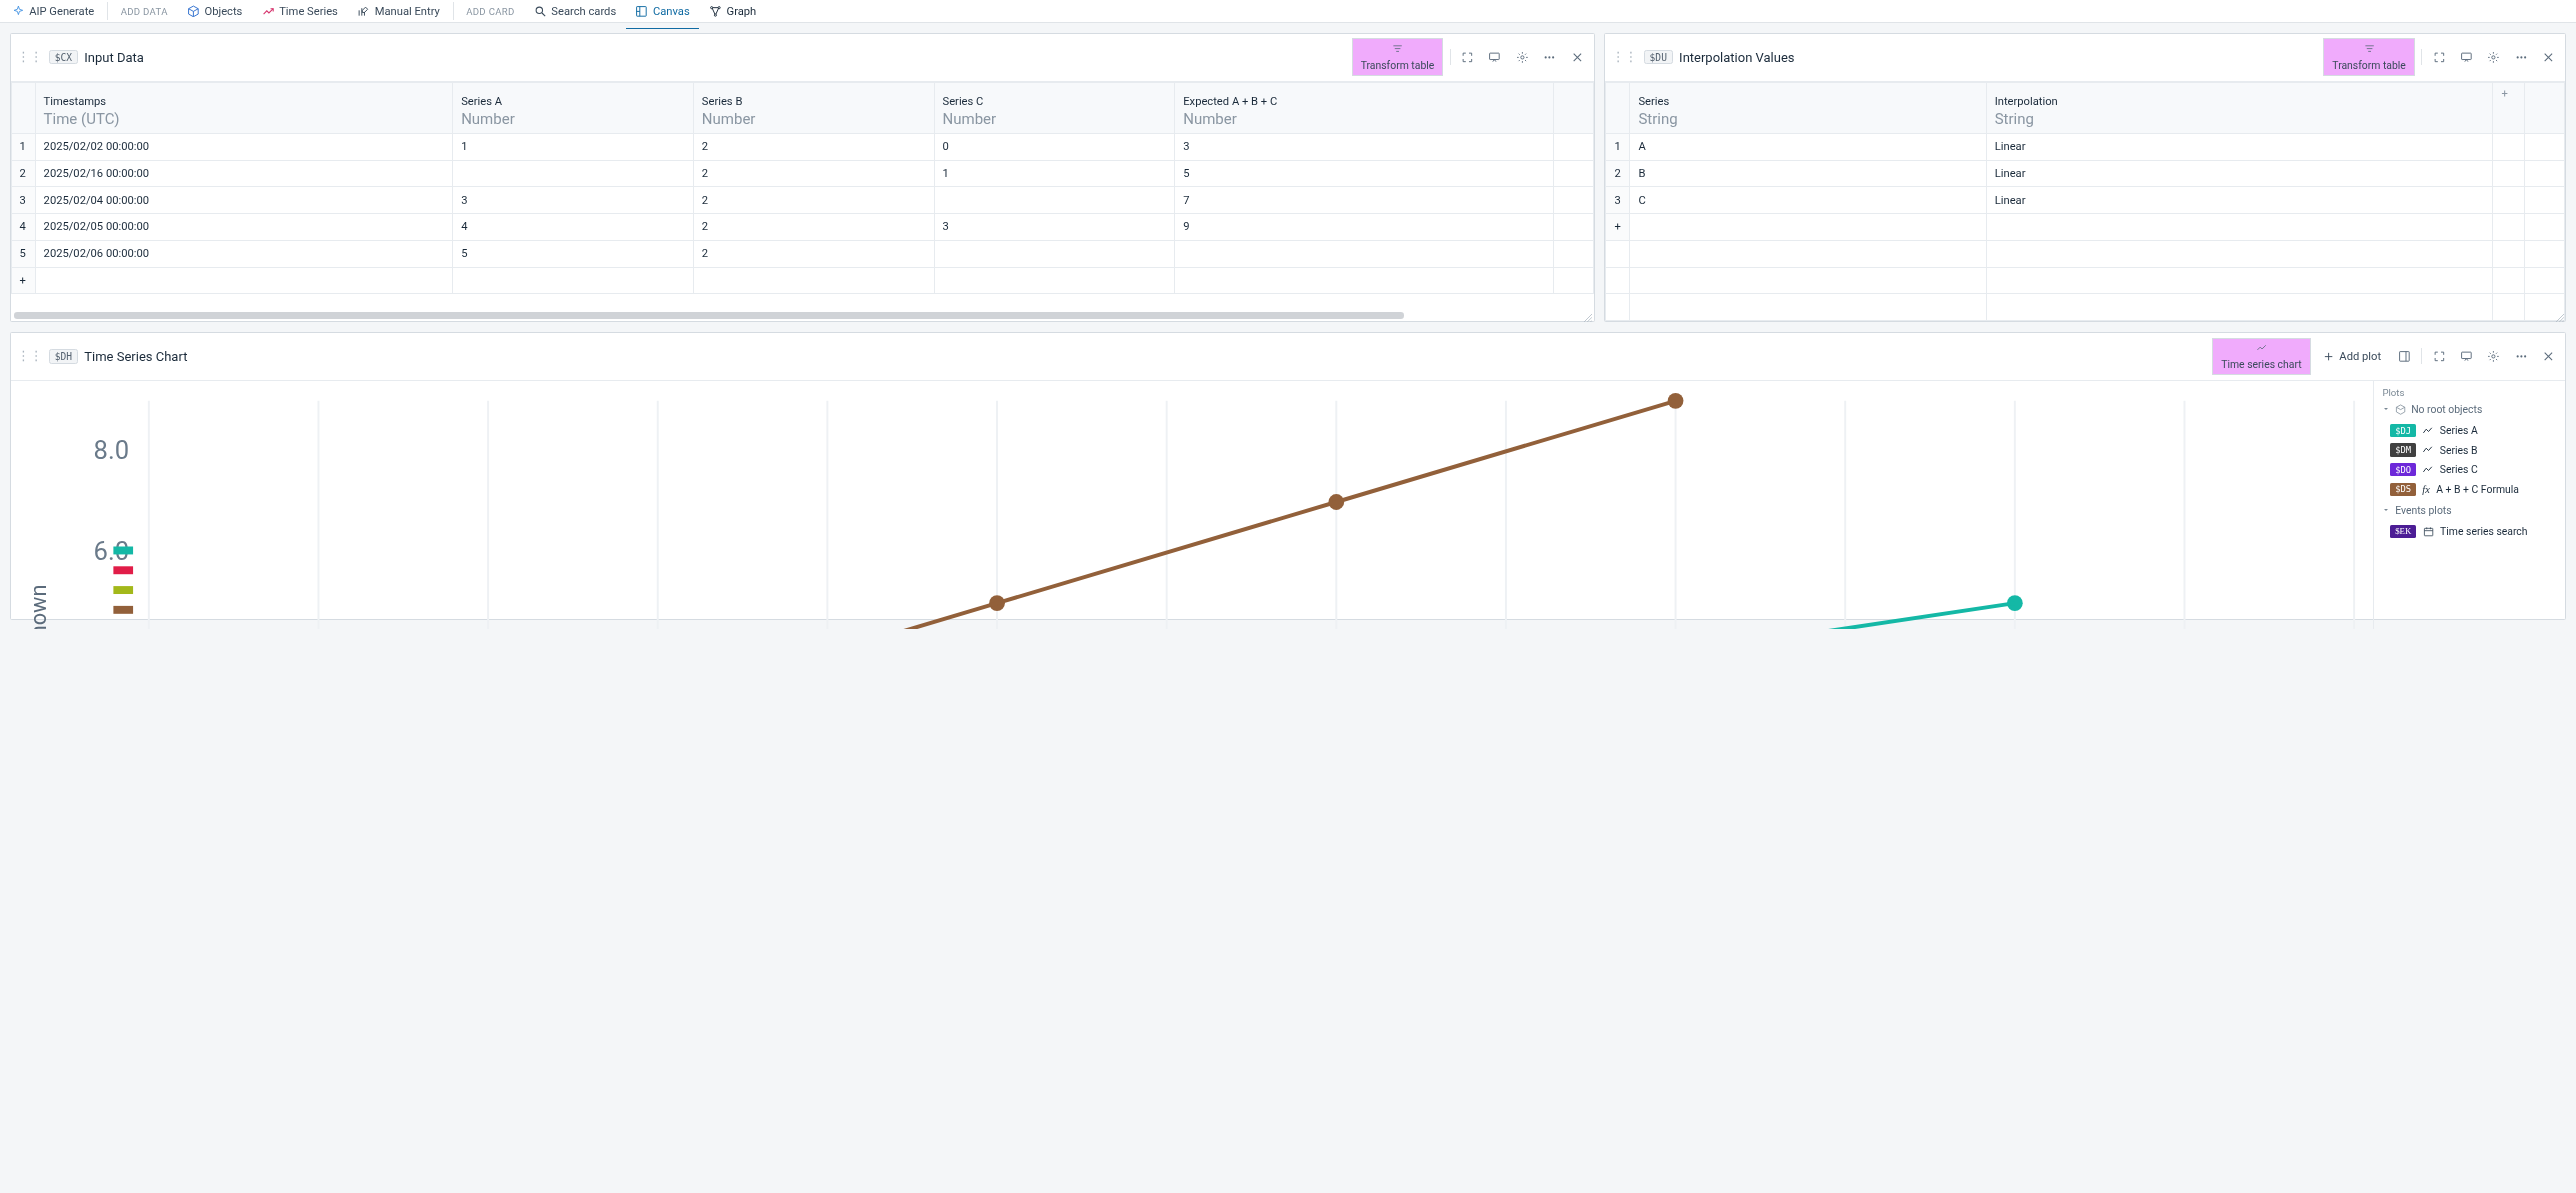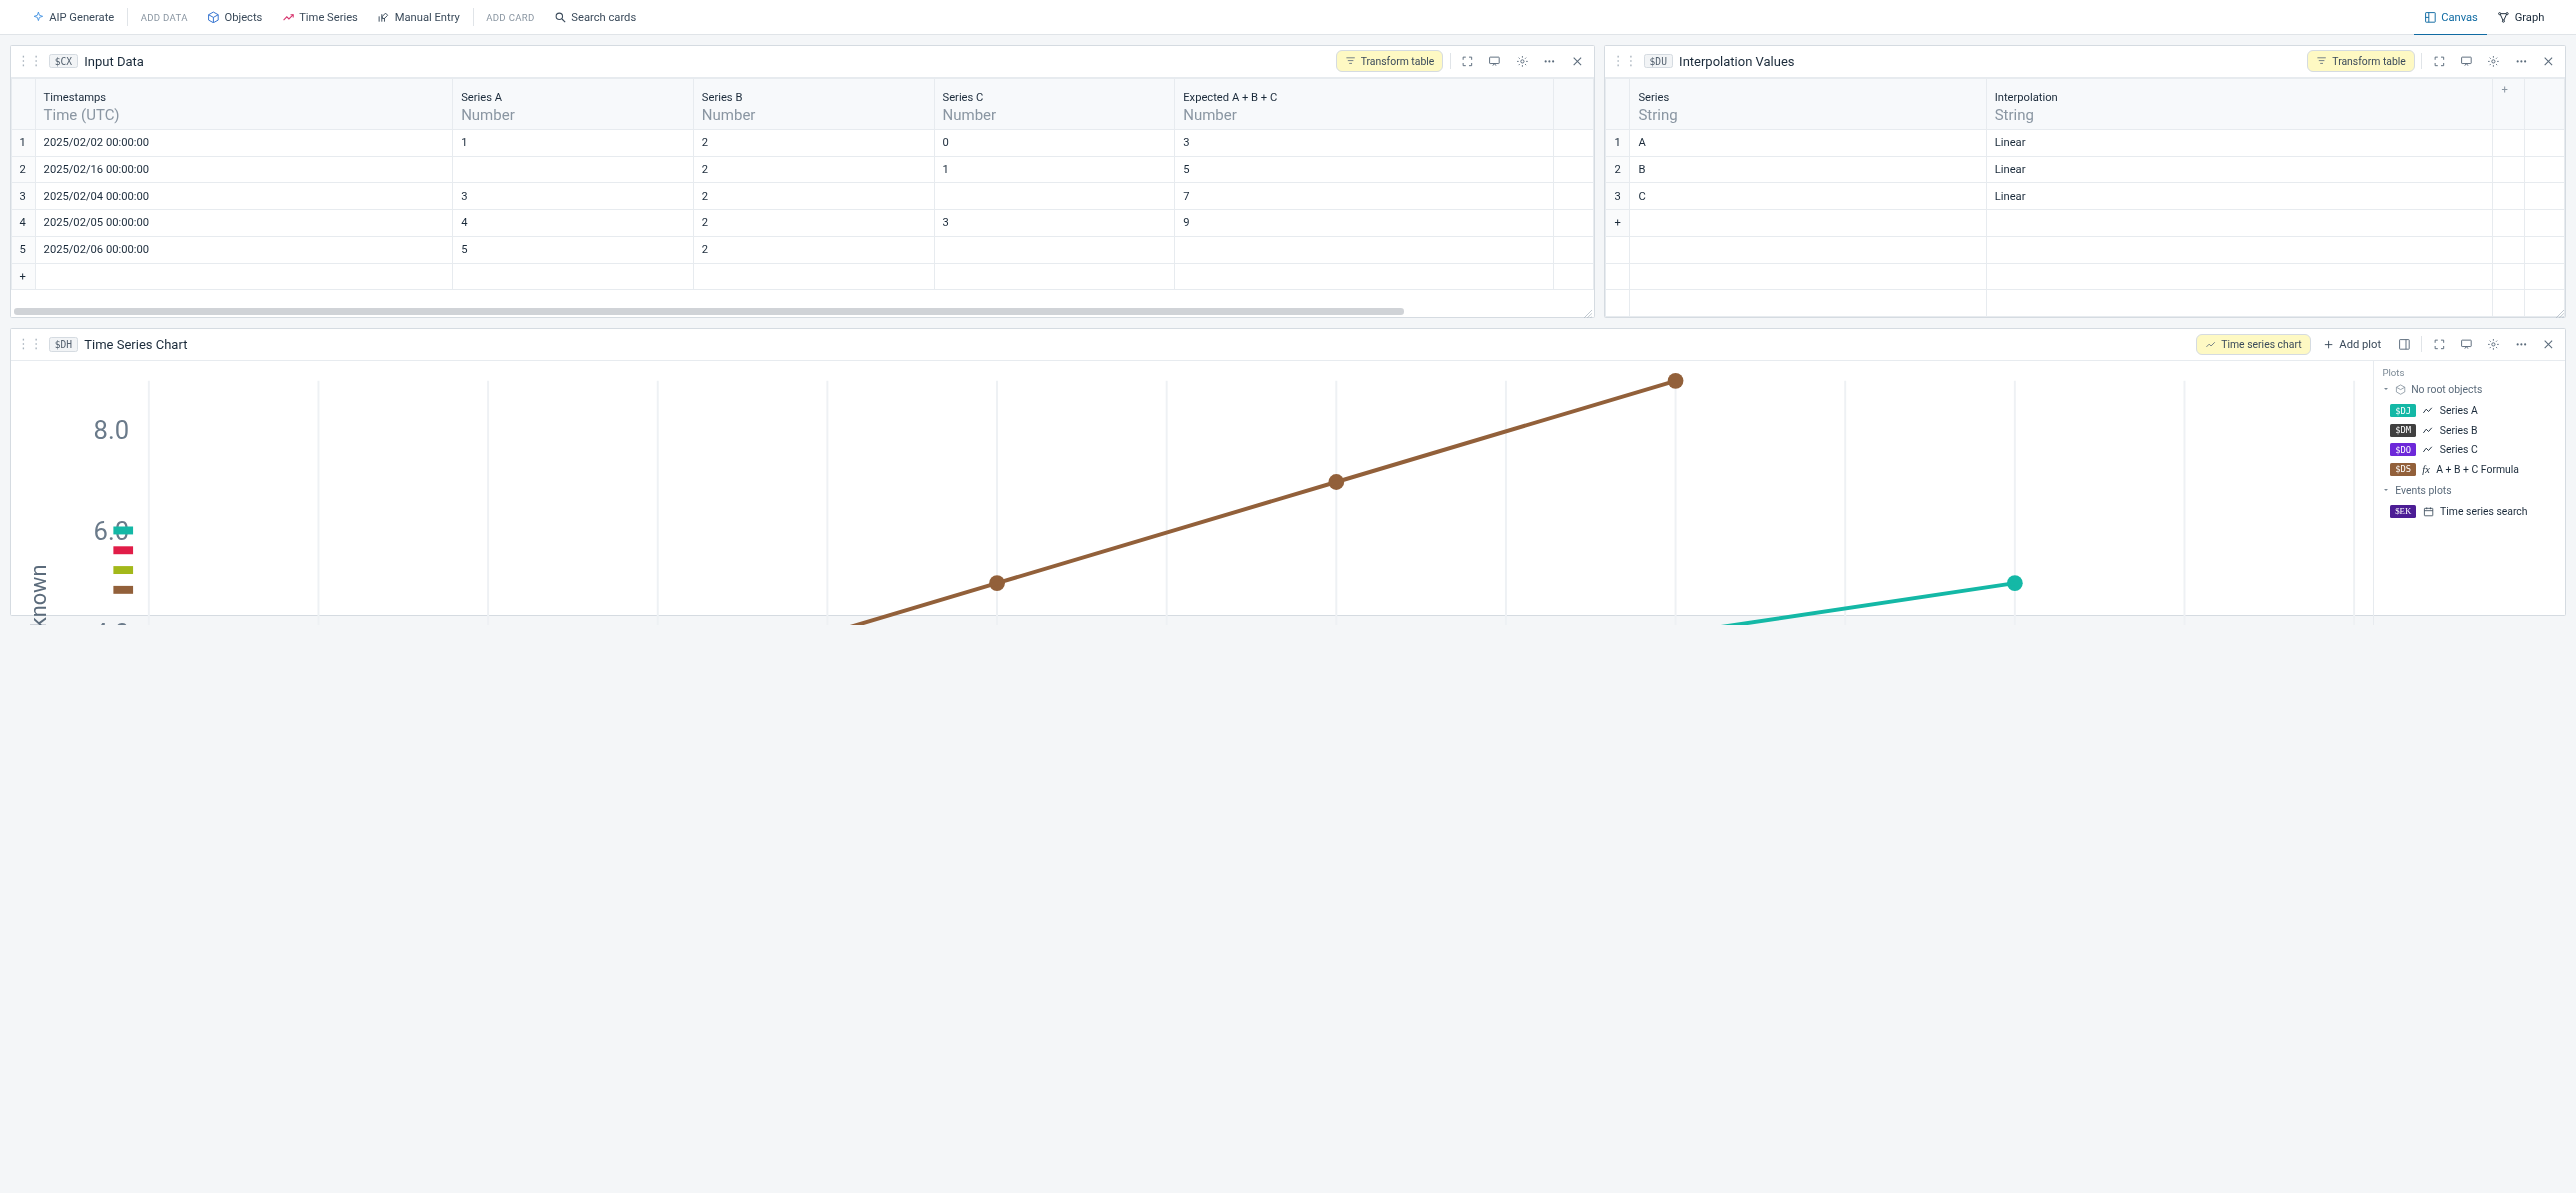--- a/index.html
+++ b/index.html
@@ -1,19 +1,19 @@
 <!DOCTYPE html>
 <html style="font-size:12.8px"><head>
 <meta charset="utf-8">
 <style>
   * { box-sizing: border-box; margin: 0; padding: 0; }
   body { font-family: -apple-system, BlinkMacSystemFont, "Segoe UI", Roboto, sans-serif; background: #f4f6f8; color: #1a2a3a; font-size: 11.2px; }
 
   
-  .topbar { background: #fff; border-bottom: 0.8px solid #e0e4e8; display: flex; align-items: center; height: 35px; padding: 0 22px; justify-content: space-between; }
+  .topbar { background: #fff; border-bottom: 0.8px solid #e0e4e8; display: flex; align-items: center; height: 23px; padding: 0 2px; justify-content: flex-start; }
   .topbar-left { display: flex; align-items: center; gap: 0; }
   .topbar-item { display: inline-flex; align-items: center; gap: 4.8px; padding: 4.8px 9.6px; cursor: pointer; color: #3a4a5a; }
   .topbar-item.small-label { color: #8a96a2; font-size: 9.6px; letter-spacing: 0.3px; }
   .topbar-sep { width: 0.8px; height: 17.6px; background: #e0e4e8; margin: 0 3.2px; }
   .topbar-right { display: flex; align-items: center; }
   .view-toggle { display: inline-flex; align-items: center; gap: 4.8px; padding: 4.8px 9.6px; cursor: pointer; }
   .view-toggle.active { color: #106ba3; border-bottom: 1.6px solid #106ba3; height: 35px; padding-top: 6.4px; }
 
   .ico { display: inline-block; vertical-align: middle; }
   .ico svg { display: block; }
@@ -21,21 +21,21 @@
   
   .workspace { padding: 9.6px; display: flex; flex-direction: column; gap: 9.6px; }
   .row { display: flex; gap: 9.6px; }
   .card { background: #fff; border: 0.8px solid #d5dbe1; border-radius: 1.6px; display: flex; flex-direction: column; position: relative; }
   .card-header { display: flex; align-items: center; justify-content: space-between; padding: 4.8px 6.4px; border-bottom: 0.8px solid #e7ebef; }
   .card-header-left { display: flex; align-items: center; gap: 6.4px; }
   .drag-dots { color: #aab4be; cursor: grab; font-size: 12.8px; line-height: 1; }
   .card-id-tag { background: #f2f4f6; border: 0.8px solid #d5dbe1; border-radius: 2.4px; padding: 0.8px 4.8px; font-size: 9.6px; font-family: ui-monospace, SFMono-Regular, Menlo, monospace; color: #556270; }
   .card-title { font-size: 13px; color: #1a2a3a; }
   .card-header-right { display: flex; align-items: center; gap: 6.4px; }
-  .btn-lite { display: inline-flex; align-items: center; gap: 4.8px; background: #fef9c3; border: 0.8px solid #d5dbe1; border-radius: 6px; padding: 3.2px 8px; font-size: 10.4px; color: #3a4a5a; cursor: pointer; }
+  .btn-lite { display: inline-flex; align-items: center; gap: 4.8px; background: #f0abfc; border: 0.8px solid #d5dbe1; border-radius: 0; padding: 3.2px 8px; font-size: 10.4px; color: #3a4a5a; cursor: pointer; flex-direction: column; }
   .icon-btn { display: inline-flex; align-items: center; justify-content: center; width: 21px; height: 21px; color: #5b6b7b; cursor: pointer; border-radius: 2.4px; }
 
   
   .tbl-wrap { overflow: hidden; flex: 1; position: relative; }
   .tbl { width: 100%; border-collapse: collapse; }
   .tbl th, .tbl td { border: 0.8px solid #e7ebef; text-align: left; font-weight: normal; }
   .tbl th { background: #f7f9fb; padding: 4.8px 8px; vertical-align: top; }
   .tbl th .col-name { font-size: 11.2px; color: #1a2a3a; margin-top: 8px; }
   .tbl th .col-type { font-size: 15px; color: #8a96a2; margin-top: 1.6px; }
   .tbl td { padding: 6.4px 8px; font-size: 11.2px; color: #1a2a3a; }

